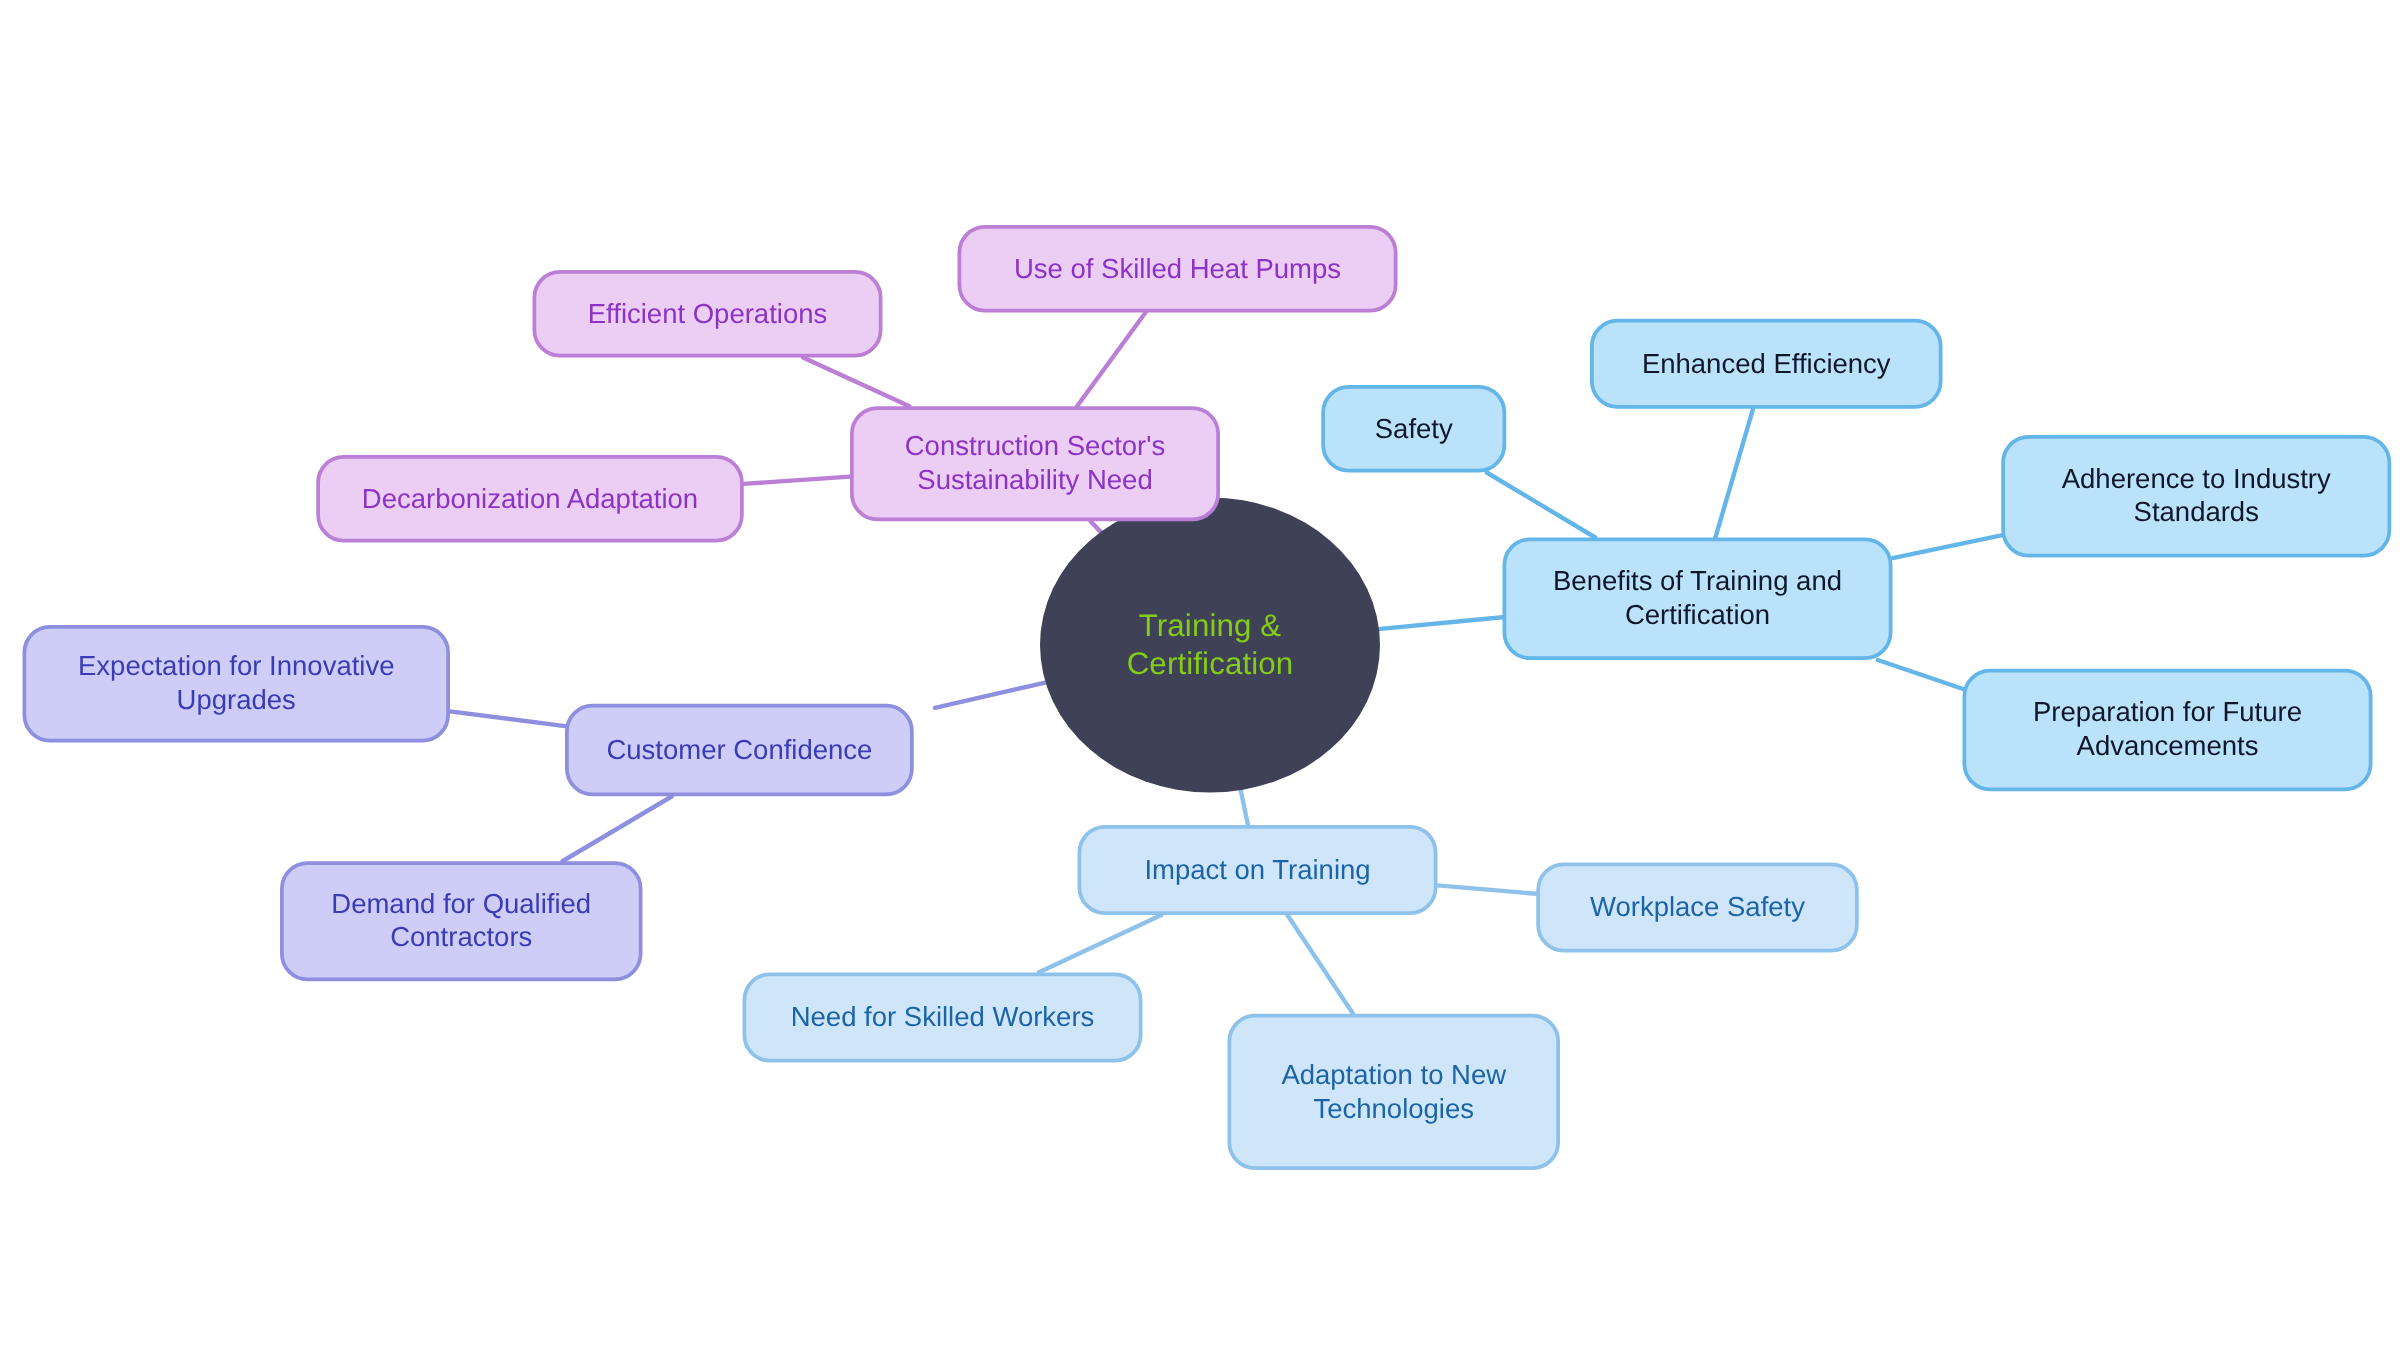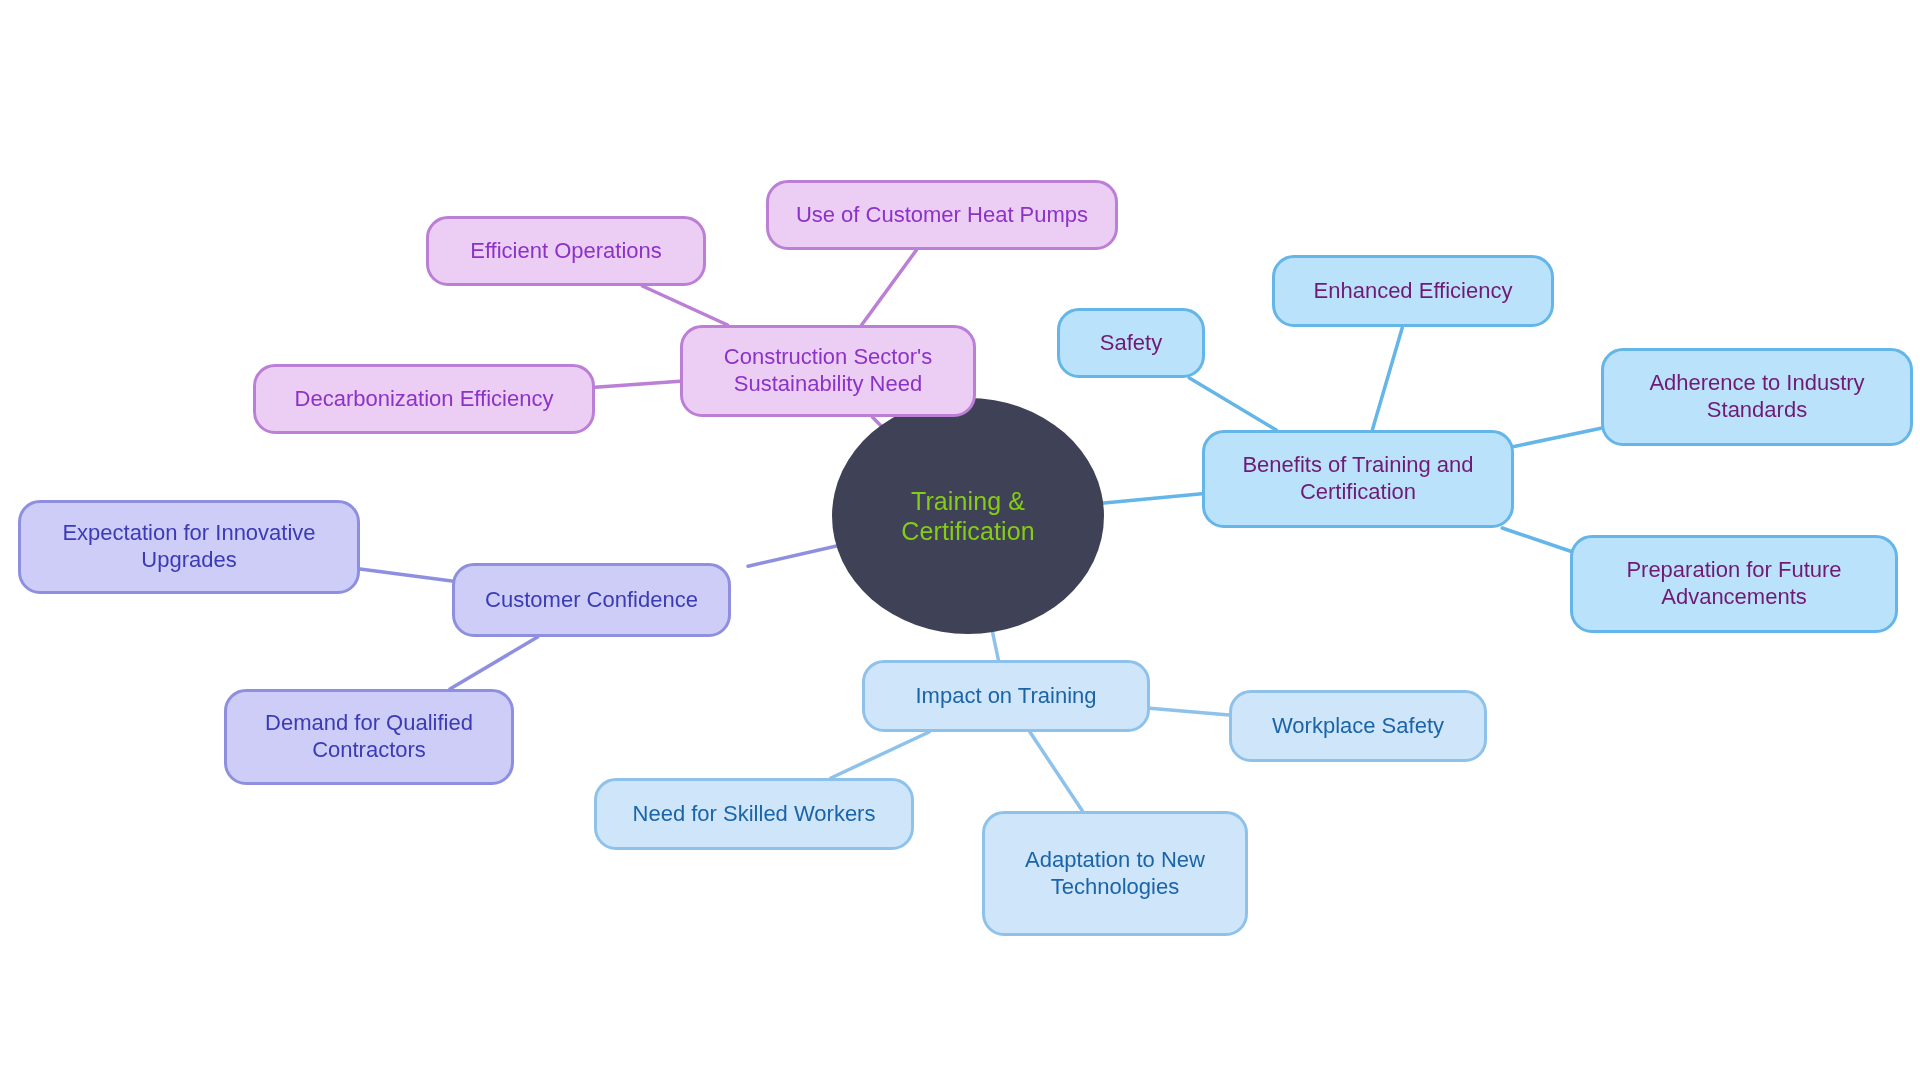--- a/index.html
+++ b/index.html
@@ -8,21 +8,21 @@
   svg.edges{position:absolute;top:0;left:0;width:1920px;height:1080px;}
   .node{position:absolute;box-sizing:border-box;display:flex;align-items:center;justify-content:center;text-align:center;border-radius:22px;border-style:solid;border-width:3px;line-height:1.22;padding:4px 14px;}
   .node-label{display:block;width:100%;}
   .node.central{border-radius:50%;border-width:0;}
   .central .node-label{font-size:25px;color:#84cc16;letter-spacing:.1px;}
   .node.pink{background:#eccdf4;border-color:#bb7fd6;}
   .pink .node-label{color:#8b33c7;font-size:22px;}
   .node.lav{background:#cdcdf7;border-color:#8f8fe0;}
   .lav .node-label{color:#3b3bb5;font-size:22px;}
   .node.blue{background:#bbe2fb;border-color:#64b5e8;}
-  .blue .node-label{color:#701a75;font-size:22px;}
+  .blue .node-label{color:#0f172a;font-size:22px;}
   .node.blue2{background:#cfe6fa;border-color:#8fc2ea;}
   .blue2 .node-label{color:#1b64a8;font-size:22px;}
 </style>
 </head>
 <body>
 
 <div id="canvas">
   <svg class="edges" id="edge-layer" viewBox="0 0 1920 1080">
       <line x1="886.0378473834511" y1="431.11062764714575" x2="872.4137931034483" y2="417" stroke="#bb7fd6" stroke-width="3.5" stroke-linecap="round"></line>
       <line x1="727.5666666666666" y1="325" x2="642.4166666666666" y2="286" stroke="#bb7fd6" stroke-width="3.5" stroke-linecap="round"></line>
@@ -45,24 +45,24 @@
       <div class="node central" style="left: 832px; top: 398px; width: 272px; height: 236px; background: rgb(63, 66, 86); color: rgb(255, 255, 255);">
         <span class="node-label">Training &amp; Certification</span>
       </div>
       <div class="node pink" style="left: 680px; top: 325px; width: 296px; height: 92px;">
         <span class="node-label">Construction Sector's Sustainability Need</span>
       </div>
       <div class="node pink" style="left: 426px; top: 216px; width: 280px; height: 70px;">
         <span class="node-label">Efficient Operations</span>
       </div>
       <div class="node pink" style="left: 766px; top: 180px; width: 352px; height: 70px;">
-        <span class="node-label">Use of Customer Heat Pumps</span>
+        <span class="node-label">Use of Skilled Heat Pumps</span>
       </div>
       <div class="node pink" style="left: 253px; top: 364px; width: 342px; height: 70px;">
-        <span class="node-label">Decarbonization Efficiency</span>
+        <span class="node-label">Decarbonization Adaptation</span>
       </div>
       <div class="node lav" style="left: 452px; top: 563px; width: 279px; height: 74px;">
         <span class="node-label">Customer Confidence</span>
       </div>
       <div class="node lav" style="left: 18px; top: 500px; width: 342px; height: 94px;">
         <span class="node-label">Expectation for Innovative Upgrades</span>
       </div>
       <div class="node lav" style="left: 224px; top: 689px; width: 290px; height: 96px;">
         <span class="node-label">Demand for Qualified Contractors</span>
       </div>

